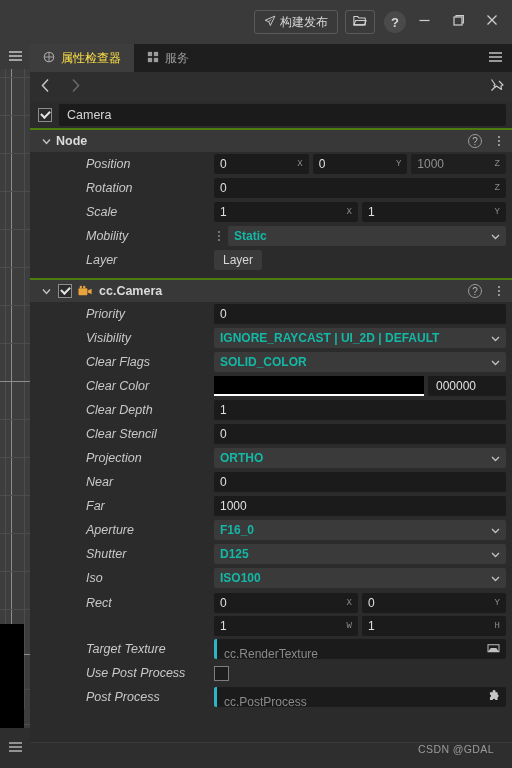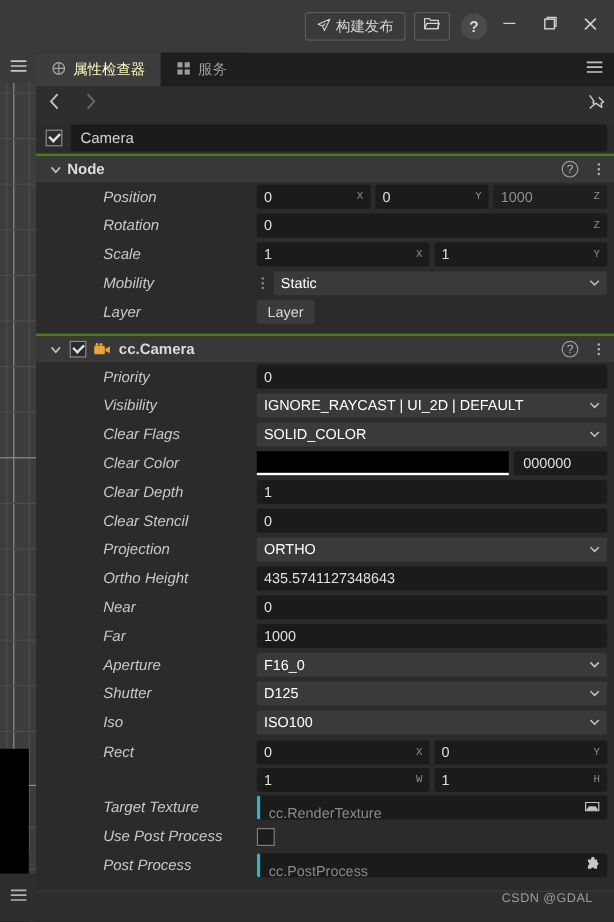--- a/index.html
+++ b/index.html
@@ -157,21 +157,21 @@
     display: flex;
     align-items: center;
     gap: 6px;
     padding: 0 13px;
     font-size: 12px;
     color: #9d9d9d;
     background: #1e1e1e;
   }
   .tab.active {
     background: #3d3d3d;
-    color: #fef9c3;
+    color: #fde047;
   }
   .tabbar-spacer { flex: 1; }
   .tabbar-menu {
     display: flex;
     align-items: center;
     padding: 0 9px;
   }
 
   
   .navbar {
@@ -358,22 +358,23 @@
   
   .drop {
     flex: 1;
     height: 20px;
     background: #3a3a3a;
     border-radius: 2px;
     display: flex;
     align-items: center;
     padding: 0 6px;
     font-size: 12px;
-    color: #ffffff;
+    color: #14b8a6;
     min-width: 0;
+    font-weight: bold;
   }
   .drop .v { flex: 1; overflow: hidden; white-space: nowrap; }
   .drop .ch { color: #c2c2c2; font-size: 10px; margin-left: 4px; }
 
   .drag-dots {
     width: 9px;
     flex: 0 0 9px;
     display: flex;
     flex-direction: column;
     align-items: center;
@@ -815,28 +816,20 @@
           <span class="v">ORTHO</span>
           <span class="ch">
             <svg width="9" height="6" viewBox="0 0 9 6">
                 <path d="M1 1L4.5 4.5L8 1" fill="none" stroke="#c2c2c2" stroke-width="1.3"></path>
               </svg>
           </span>
         </div>
       </div>
     </div>
 
-    <div class="prow">
-      <div class="plabel">Ortho Height</div>
-      <div class="pfields">
-        <div class="num">
-          <span class="v">435.5741127348643</span>
-        </div>
-      </div>
-    </div>
 
     <div class="prow">
       <div class="plabel">Near</div>
       <div class="pfields">
         <div class="num">
           <span class="v">0</span>
         </div>
       </div>
     </div>
 

